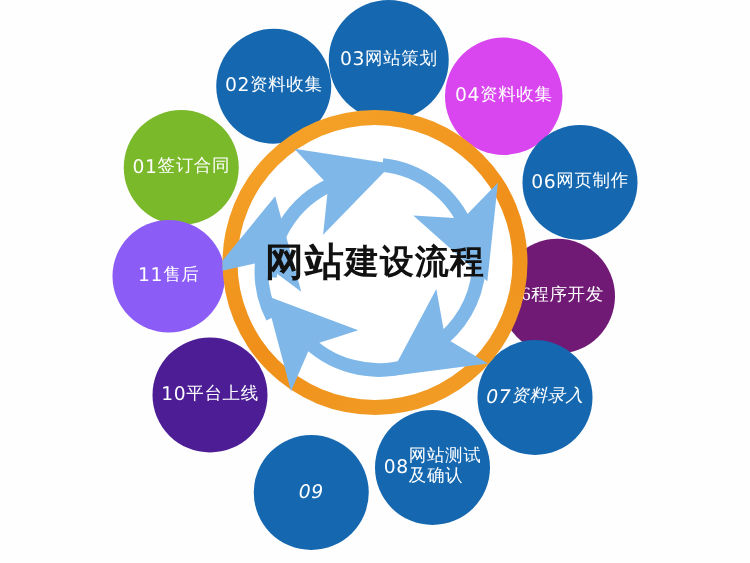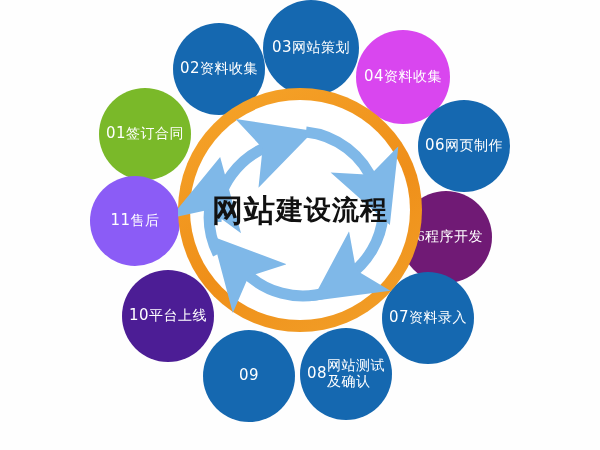--- a/index.html
+++ b/index.html
@@ -128,34 +128,34 @@
         <div class="lbl">
           <span>网页制作</span>
         </div>
       </div>
       <div class="node" style="left: 400px; top: 191px; width: 92px; height: 92px; background: #701a75; font-family: Liberation Serif, serif;">
         <div class="num">06</div>
         <div class="lbl">
           <span>程序开发</span>
         </div>
       </div>
-      <div class="node" style="left: 382px; top: 272px; width: 92px; height: 92px; background: rgb(21, 104, 176);">
+      <div class="node" style="left: 382px; top: 272px; width: 92px; height: 92px; background: rgb(21, 104, 176); font-style: italic;">
         <div class="num">07</div>
         <div class="lbl">
           <span>资料录入</span>
         </div>
       </div>
       <div class="node" style="left: 300px; top: 328px; width: 92px; height: 92px; background: rgb(21, 104, 176);">
         <div class="num">08</div>
         <div class="lbl">
           <span>网站测试</span>
           <span>及确认</span>
         </div>
       </div>
-      <div class="node" style="left: 203px; top: 330px; width: 92px; height: 92px; background: rgb(21, 104, 176);">
+      <div class="node" style="left: 203px; top: 348px; width: 92px; height: 92px; background: rgb(21, 104, 176); font-style: italic;">
         <div class="num">09</div>
       </div>
       <div class="node" style="left: 122px; top: 270px; width: 92px; height: 92px; background: #4c1d95;">
         <div class="num">10</div>
         <div class="lbl">
           <span>平台上线</span>
         </div>
       </div>
       <div class="node" style="left: 90px; top: 176px; width: 90px; height: 90px; background: #8b5cf6;">
         <div class="num">11</div>

